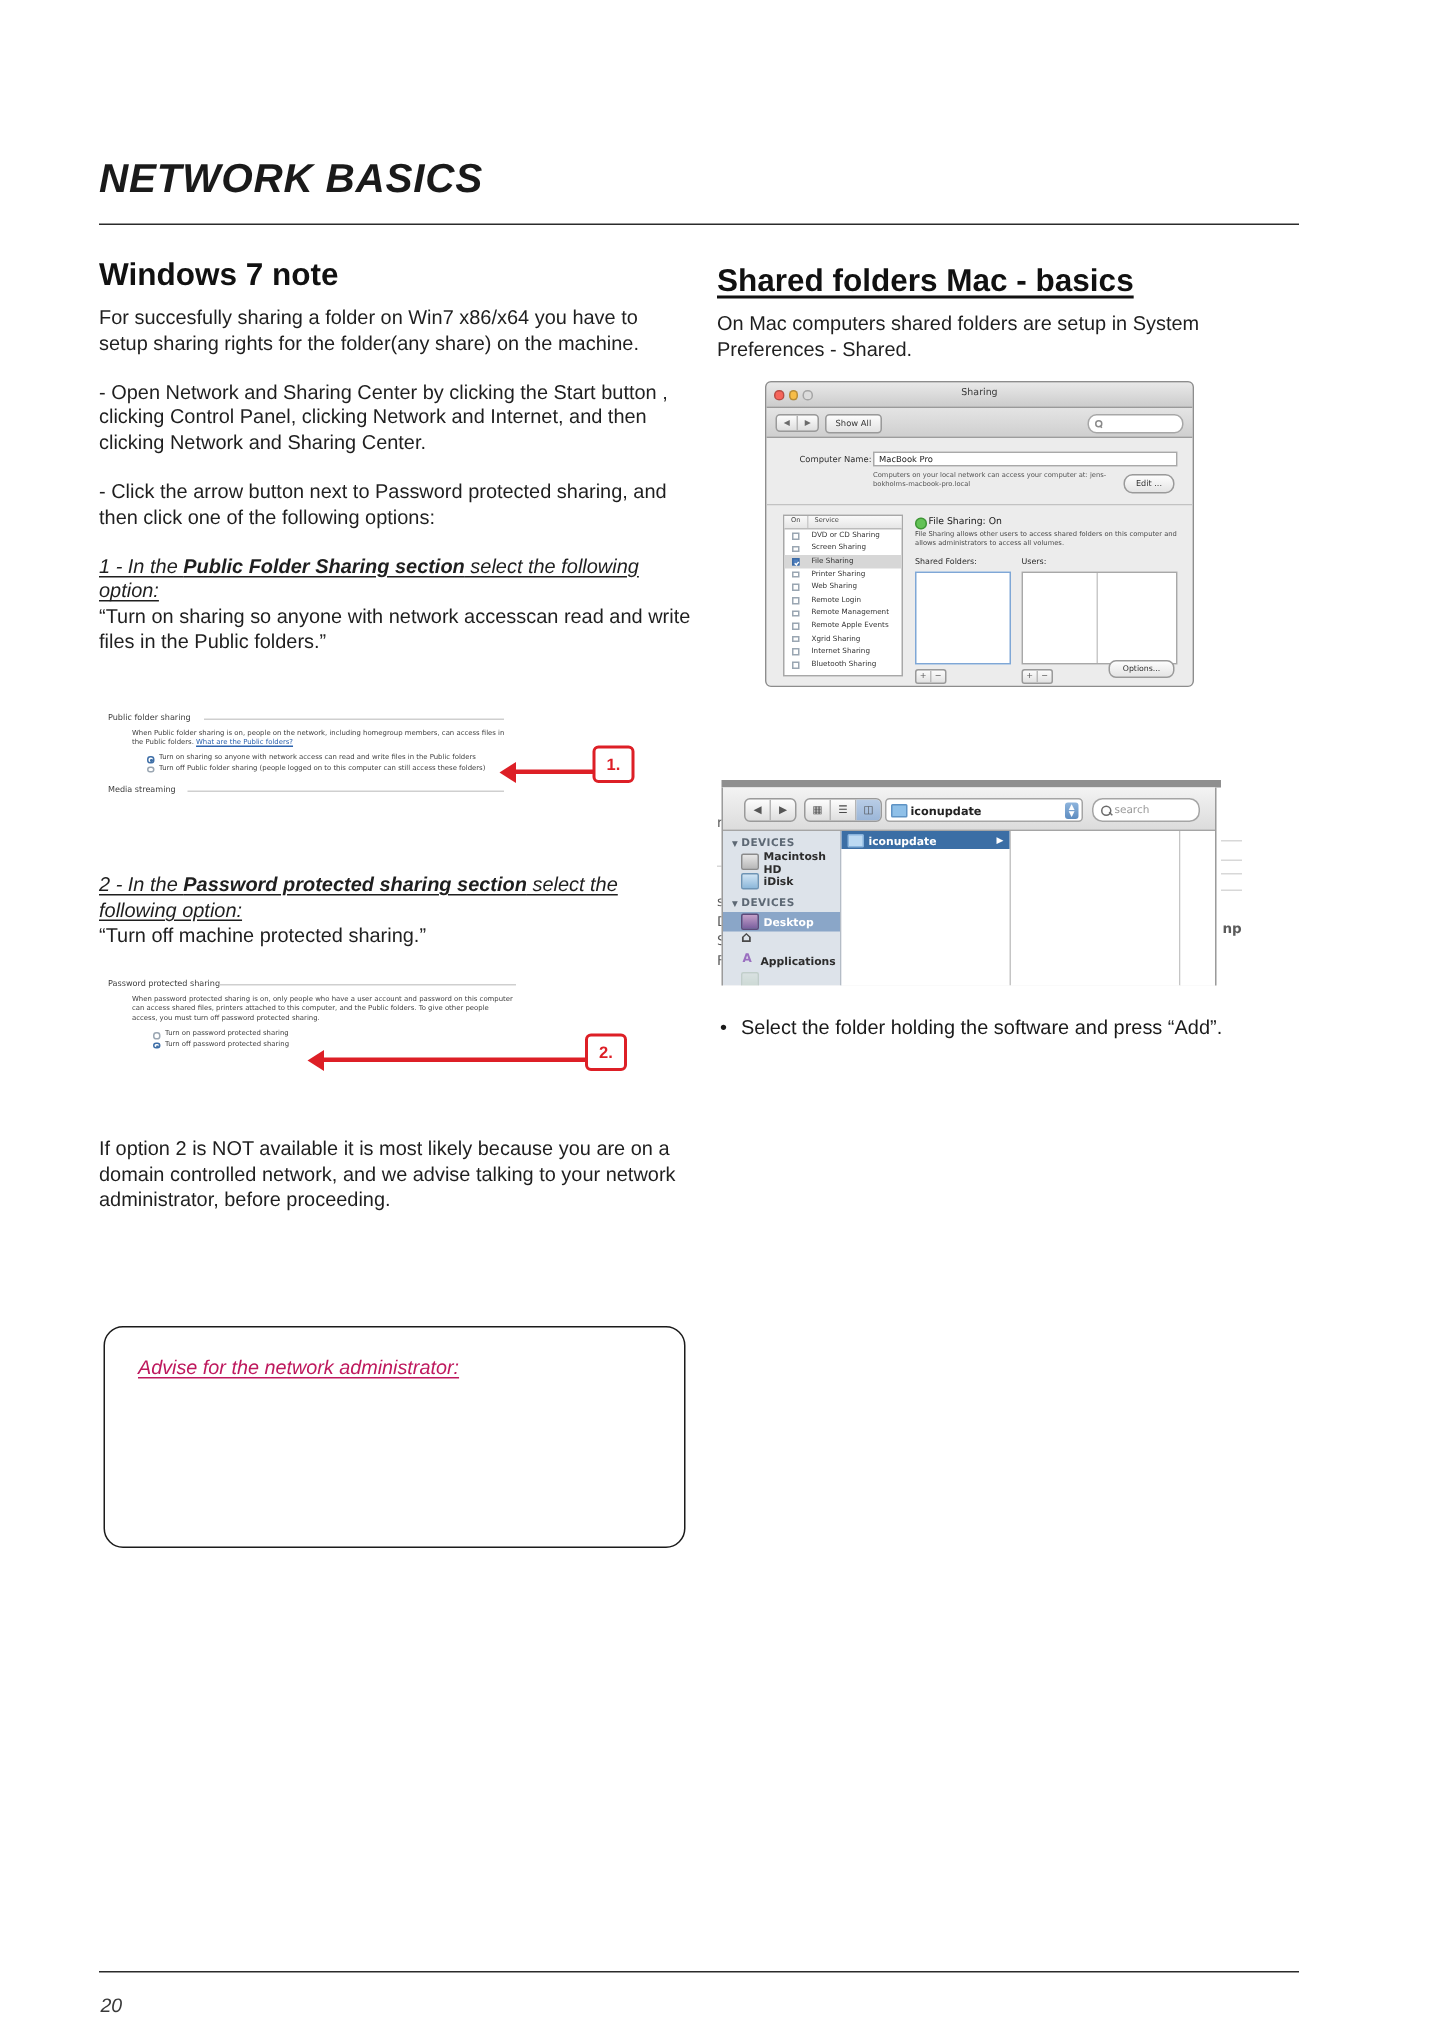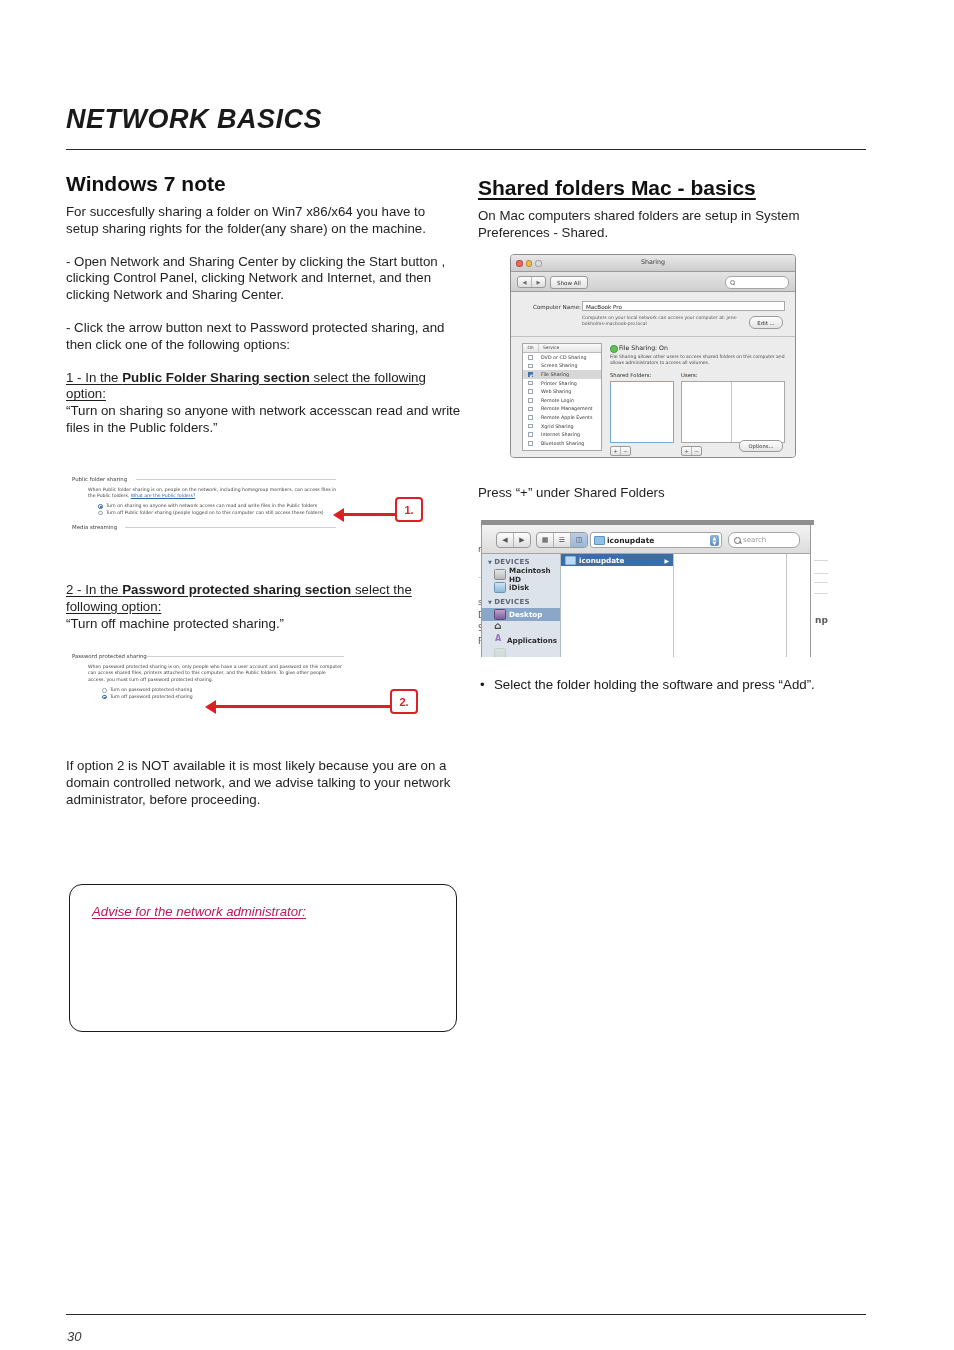--- a/index.html
+++ b/index.html
@@ -84,21 +84,21 @@
     text-decoration: underline;
     text-underline-offset: 3px;
   }
   p.body {
     margin: 0;
     font-size: 13.3px;
     line-height: 16.8px;
     color: #1f1f1f;
   }
   p.body + p.body { margin-top: 16px; }
-  .u { text-decoration: underline; text-underline-offset: 2px; }
+  .u { text-decoration: underline; text-underline-offset: 2px; font-style: italic; }
   .b { font-weight: bold; }
 
   ul.bullets {
     margin: 0;
     padding-left: 16px;
     font-size: 13.3px;
     line-height: 17.5px;
     list-style: none;
   }
   ul.bullets li { position: relative; }
@@ -751,21 +751,21 @@
   }
 </style>
 </head>
 <body>
 
 <div class="page">
 
   <div class="doc-title">NETWORK BASICS</div>
   <div class="header-rule"></div>
   <div class="footer-rule"></div>
-  <div class="page-number">30</div>
+  <div class="page-number">20</div>
 
   <div class="col-left">
     <h2 class="sec-title">Windows 7 note</h2>
     <p class="body">For succesfully sharing a folder on Win7 x86/x64 you have to setup sharing rights for the folder(any share) on the machine.</p>
     <p class="body">-  Open Network and Sharing Center by clicking the Start button , clicking Control Panel, clicking Network and Internet, and then clicking Network and Sharing Center.</p>
     <p class="body">-  Click the arrow button  next to Password protected sharing, and then click one of the following options:</p>
     <p class="body" style="margin-top:16px;">
       <span class="u">1 - In the </span><span class="u b">Public Folder Sharing section</span><span class="u"> select the following option:</span>
     </p>
     <p class="body" style="margin-top:0;">“Turn on sharing so anyone with network accesscan read and write files in the Public folders.”</p>
@@ -954,23 +954,20 @@
         <span>−</span>
       </div>
       <div class="pm" style="left:170px; top:109px;">
         <span>+</span>
         <span>−</span>
       </div>
       <div class="opt-btn">Options...</div>
     </div>
   </div>
 
-  <div class="col-right" style="top:459px;">
-    <p class="body" style="margin-top:0;">Press “+” under Shared Folders</p>
-  </div>
 
   <div class="finder-wrap">
     <div class="fw-bg">
       <div class="ghost" style="left:0px; top:24px;">m</div>
       <div class="ghost" style="left:0px; top:77px;">s</div>
       <div class="ghost" style="left:0px; top:90px;">D</div>
       <div class="ghost" style="left:0px; top:103px;">S</div>
       <div class="ghost" style="left:0px; top:116px;">F</div>
       <div class="ghost" style="left:337px; top:95px; font-weight:bold;">np</div>
       <div class="gline" style="left:0px; top:57px; width:16px;"></div>

